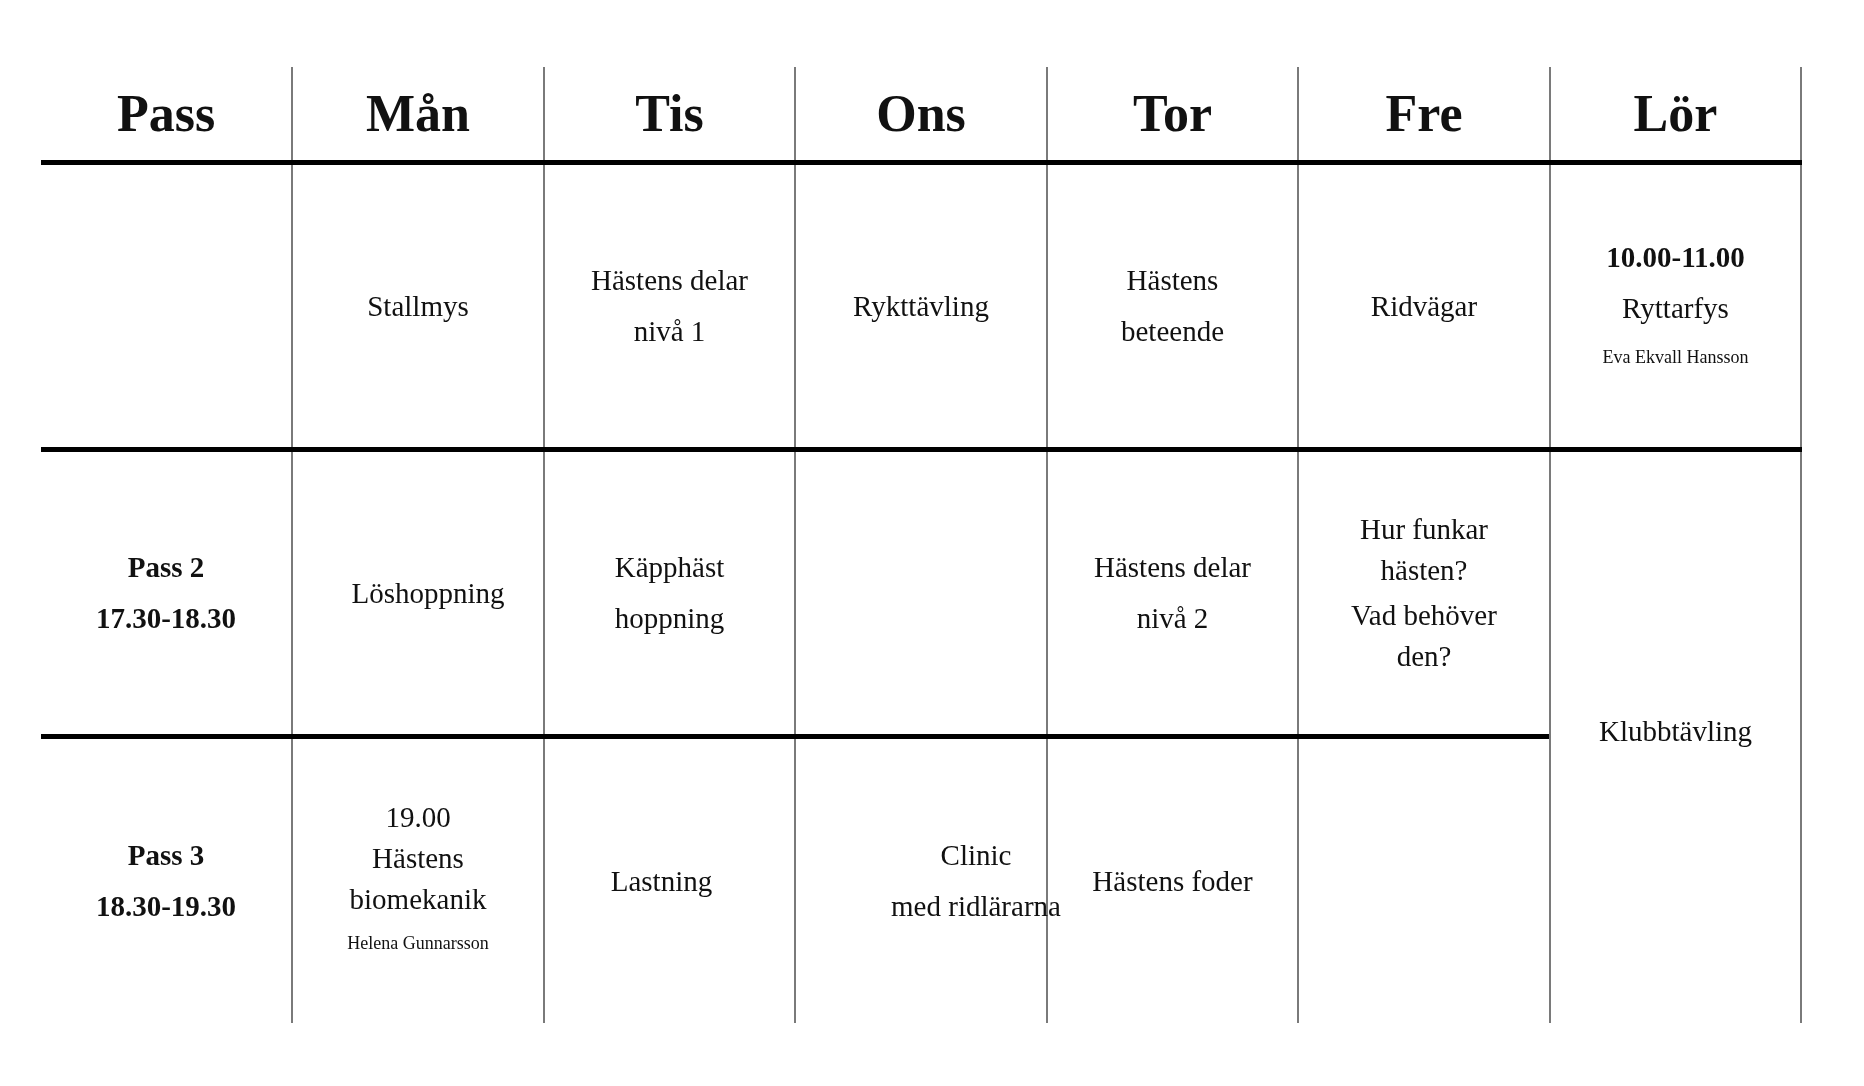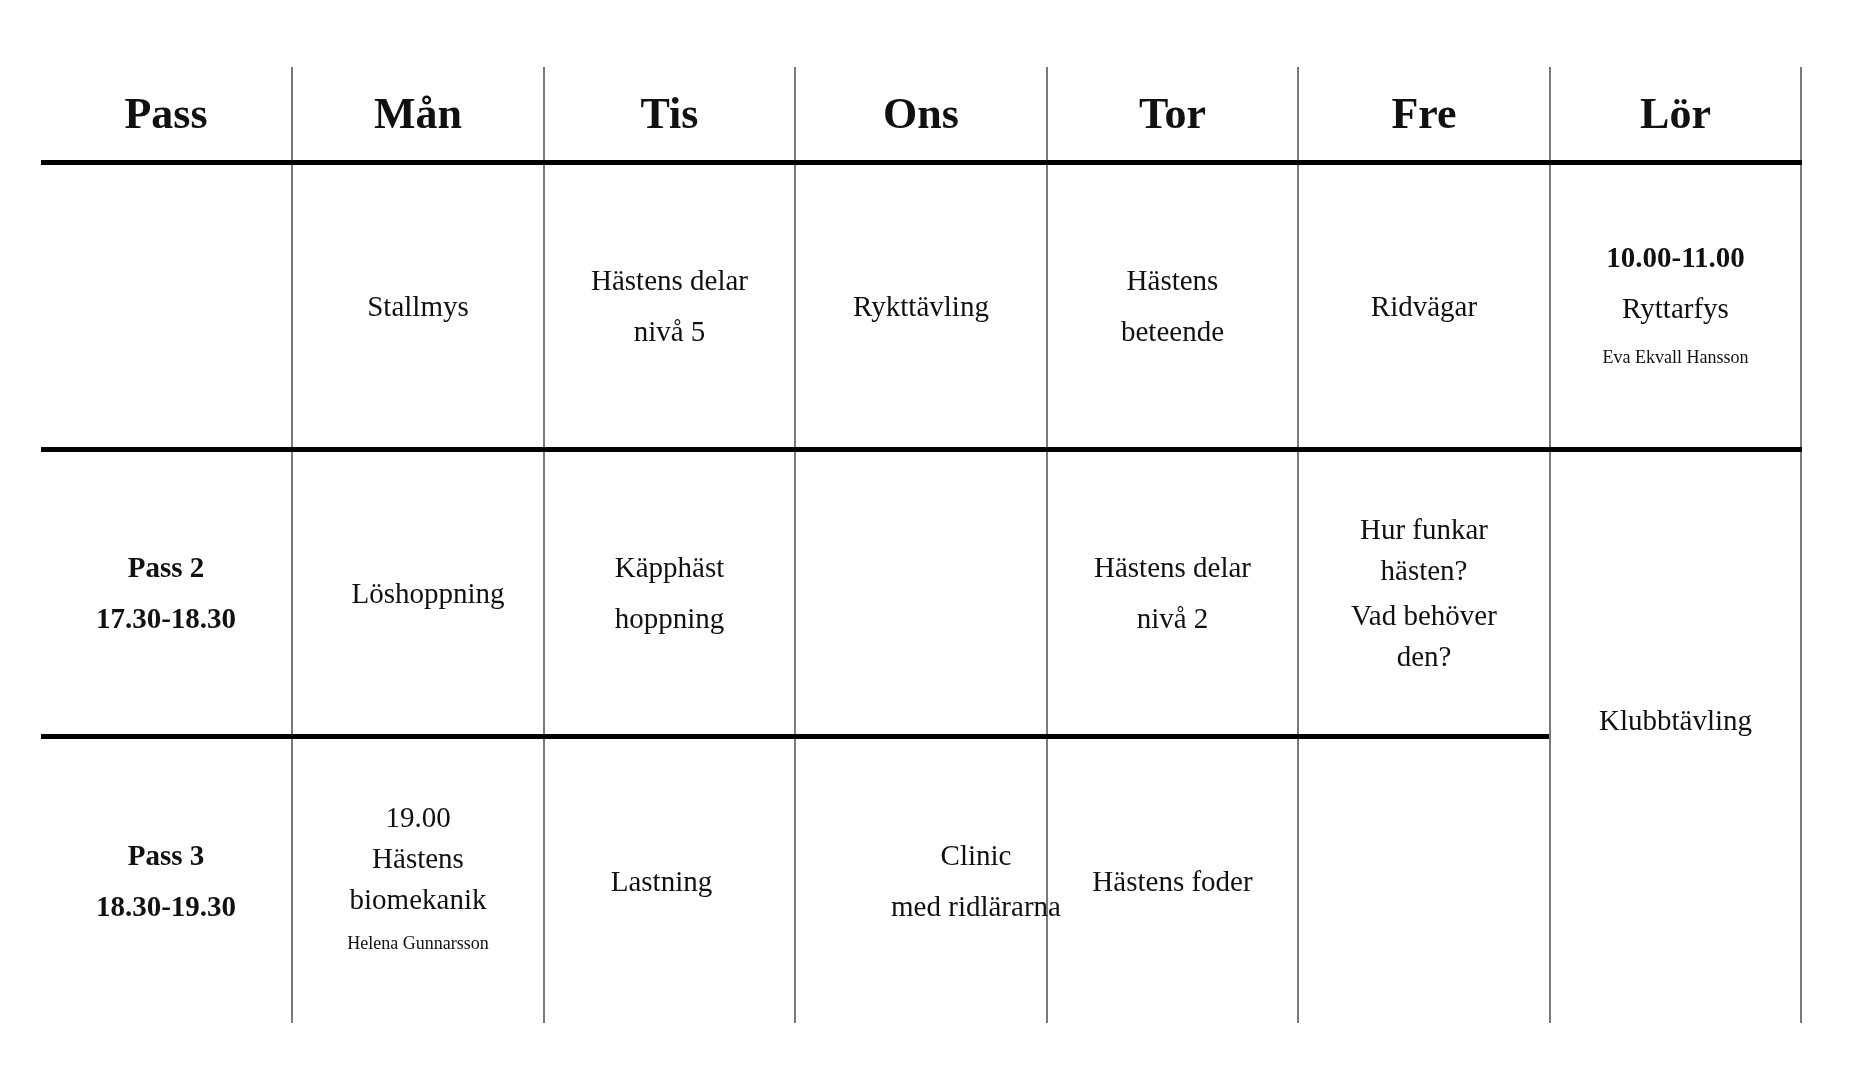--- a/index.html
+++ b/index.html
@@ -3,21 +3,21 @@
 <meta charset="utf-8">
 <style>
   html, body { margin:0; padding:0; background:#ffffff; }
   body { width:1864px; height:1086px; position:relative; overflow:hidden;
          font-family:"Liberation Serif","DejaVu Serif",serif; color:#111111; }
   .grid { position:absolute; left:41px; top:67px; width:1760px; height:956px; }
   .vline { position:absolute; top:0; width:2px; background:#7a7a7a; height:956px; }
   .hline { position:absolute; left:0; height:5px; background:#000; }
   .cell { position:absolute; display:flex; flex-direction:column; align-items:center;
           justify-content:center; text-align:center; font-size:29px; line-height:51px; }
-  .hdr { font-weight:bold; font-size:44px; }
+  .hdr { font-weight:bold; font-size:52px; }
   .bold { font-weight:bold; }
   .small { font-size:18px; line-height:46px; }
   .tight { line-height:41px;border-radius:14px; }
 </style>
 </head>
 <body>
 
 <div class="grid">
 
   <div class="vline" style="left:250px"></div>
@@ -38,21 +38,21 @@
   <div class="cell hdr" style="left:755px;top:0;width:250px;height:93px">Ons</div>
   <div class="cell hdr" style="left:1007px;top:0;width:249px;height:93px">Tor</div>
   <div class="cell hdr" style="left:1258px;top:0;width:250px;height:93px">Fre</div>
   <div class="cell hdr" style="left:1510px;top:0;width:249px;height:93px">Lör</div>
 
   <div class="cell" style="left:252px;top:98px;width:250px;height:282px">
     <div>Stallmys</div>
   </div>
   <div class="cell" style="left:504px;top:98px;width:249px;height:282px">
     <div>Hästens delar</div>
-    <div>nivå 5</div>
+    <div>nivå 1</div>
   </div>
   <div class="cell" style="left:755px;top:98px;width:250px;height:282px">
     <div>Rykttävling</div>
   </div>
   <div class="cell" style="left:1007px;top:98px;width:249px;height:282px">
     <div>Hästens</div>
     <div>beteende</div>
   </div>
   <div class="cell" style="left:1258px;top:98px;width:250px;height:282px">
     <div>Ridvägar</div>
@@ -81,21 +81,21 @@
     <div>Hästens delar</div>
     <div>nivå 2</div>
   </div>
   <div class="cell tight" style="left:1258px;top:385px;width:250px;height:282px">
     <div>Hur funkar</div>
     <div>hästen?</div>
     <div style="margin-top:4px">Vad behöver</div>
     <div>den?</div>
   </div>
 
-  <div class="cell" style="left:1510px;top:368px;width:249px;height:571px">
+  <div class="cell" style="left:1510px;top:379px;width:249px;height:571px">
     <div>Klubbtävling</div>
   </div>
 
   <div class="cell bold" style="left:0;top:672px;width:250px;height:284px">
     <div>Pass 3</div>
     <div>18.30-19.30</div>
   </div>
   <div class="cell" style="left:252px;top:672px;width:250px;height:284px;line-height:41px">
     <div style="margin-bottom:0">19.00</div>
     <div>Hästens</div>

